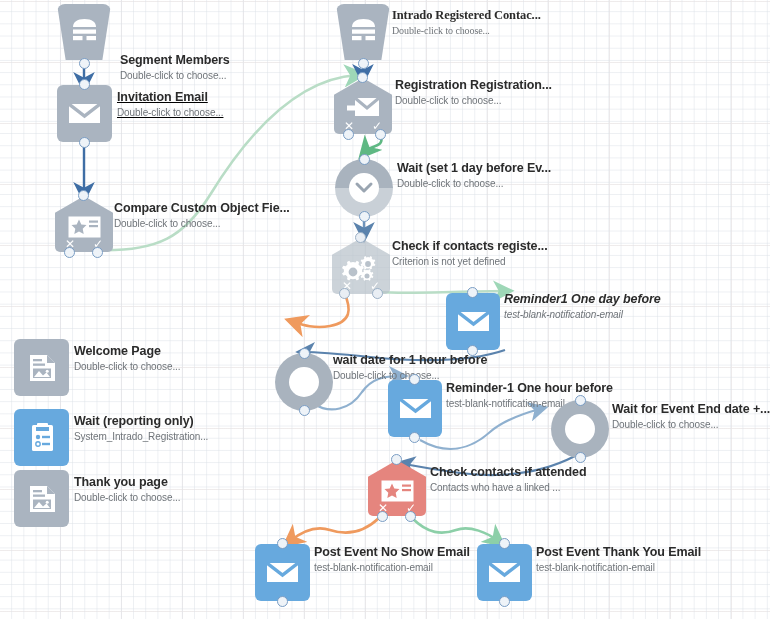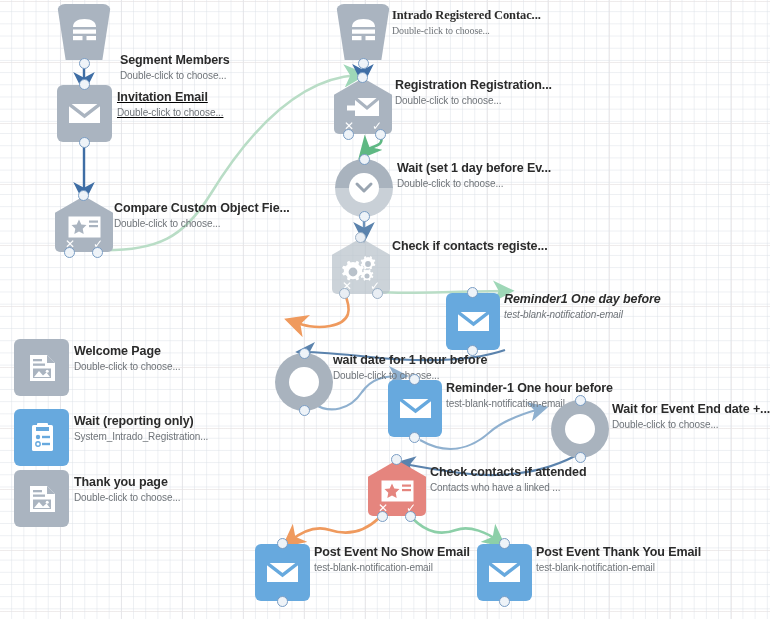--- a/index.html
+++ b/index.html
@@ -219,20 +219,21 @@
       </g>
       <circle cx="25" cy="20" r="2.5" fill="#b9c2cb"></circle>
     </svg>
     <span class="mark" style="left:10px;top:42px;">✕</span>
     <span class="mark" style="left:38px;top:42px;">✓</span>
     <div class="port dim" style="left:23px;top:-6px;"></div>
     <div class="port dim" style="left:7px;top:50px;"></div>
     <div class="port dim" style="left:40px;top:50px;"></div>
     <div class="labels" style="left:60px;top:1px;">
       <div class="ttl"><span class="faded-part">Check if contact</span><span>s registe...</span></div>
+      <div class="sub">Criterion is not yet defined</div>
     </div>
   </div>
 
   <div class="node" style="left:446px;top:293px;">
     <div class="sq blue shape" style="width:54px;height:57px;"></div>
     <svg class="gl" style="left:11px;top:16px;" width="33" height="25" viewBox="0 0 33 25">
       <path d="M1,3 h31 v19 h-31 Z" fill="#fff"></path>
       <path d="M1,3 L16.5,15 L32,3" fill="none" stroke="#67a9de" stroke-width="3.4"></path>
     </svg>
     <div class="port" style="left:21px;top:-6px;"></div>

